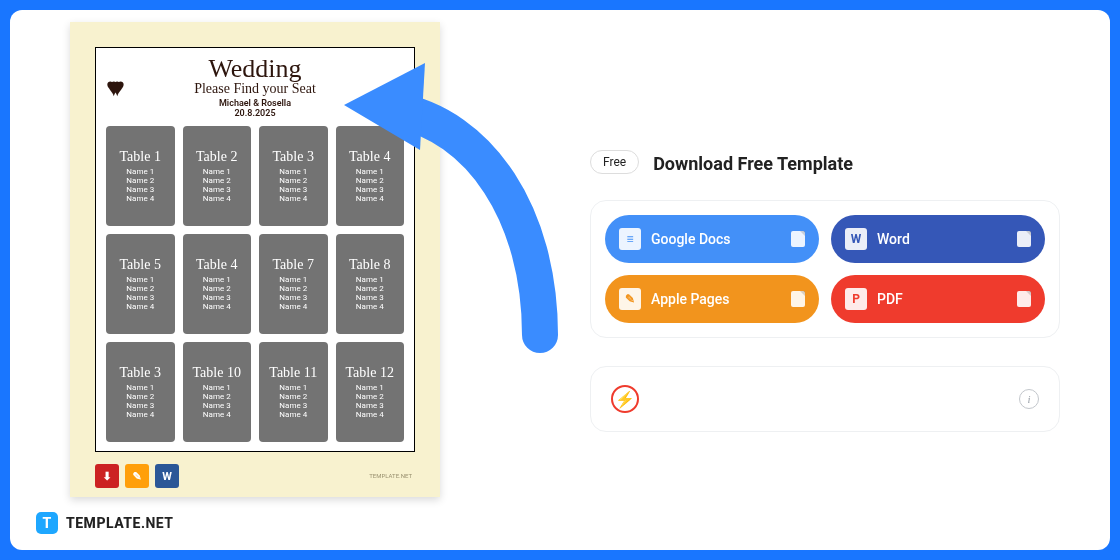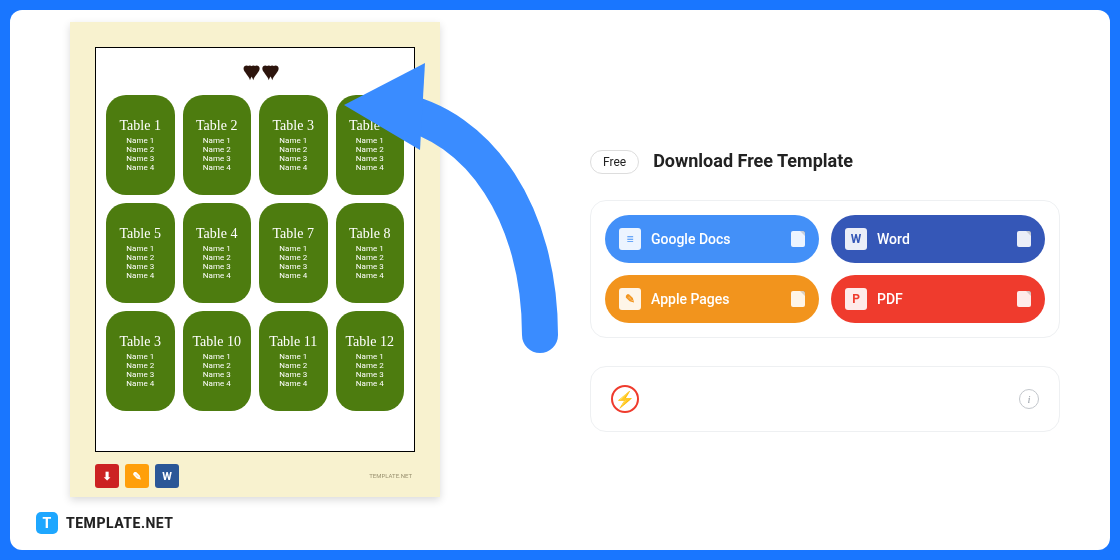--- a/index.html
+++ b/index.html
@@ -51,23 +51,23 @@
   .wed-names { font-size: 9px; font-weight: 600; color: #2d150d; margin-top: 2px; }
   .wed-date { font-size: 9px; font-weight: 600; color: #2d150d; }
 
   .table-grid {
     display: grid;
     grid-template-columns: repeat(4, 1fr);
     gap: 8px;
     margin-top: 8px;
   }
   .table-cell {
-    background: #4d7c0f;
+    background: #737373;
     color: #fff;
-    border-radius: 20px;
+    border-radius: 4px;
     height: 100px;
     display: flex;
     flex-direction: column;
     align-items: center;
     justify-content: center;
     font-size: 8px;
   }
   .table-title { font-family: "Brush Script MT", cursive; font-size: 14px; margin-bottom: 2px; }
 
   .fmt-icons { display: flex; gap: 6px; margin-top: 12px; }
@@ -90,21 +90,21 @@
     pointer-events: none;
   }
 
   
   .right {
     position: absolute;
     left: 580px;
     top: 140px;
     width: 470px;
   }
-  .right-head { display: flex; align-items: flex-start; gap: 14px; margin-bottom: 26px; }
+  .right-head { display: flex; align-items: flex-end; gap: 14px; margin-bottom: 26px; }
   .free-pill {
     border: 1px solid #ddd;
     border-radius: 18px;
     font-size: 12px;
     padding: 4px 12px;
     color: #222;
   }
   .right-title { font-size: 18px; font-weight: 700; color: #222; }
 
   .dl-box {
@@ -200,20 +200,26 @@
 </style>
 </head>
 <body>
 
 <div class="frame">
 
   <div class="preview-wrap">
     <div class="preview-card">
       <div class="preview-header">
         <span class="heart-pair">♥♥</span>
+        <div class="titles">
+          <div class="wed-title">Wedding</div>
+          <div class="wed-sub">Please Find your Seat</div>
+          <div class="wed-names">Michael &amp; Rosella</div>
+          <div class="wed-date">20.8.2025</div>
+        </div>
         <span class="heart-pair">♥♥</span>
       </div>
       <div class="table-grid" id="table-grid">
           <div class="table-cell">
             <div class="table-title">Table 1</div>
             <div>Name 1</div>
             <div>Name 2</div>
             <div>Name 3</div>
             <div>Name 4</div>
           </div>

